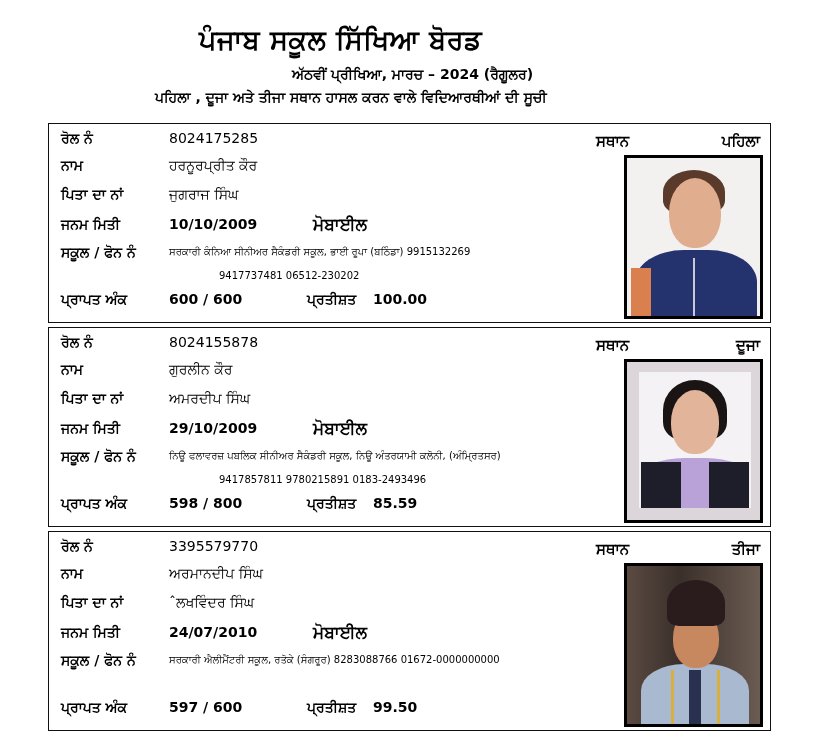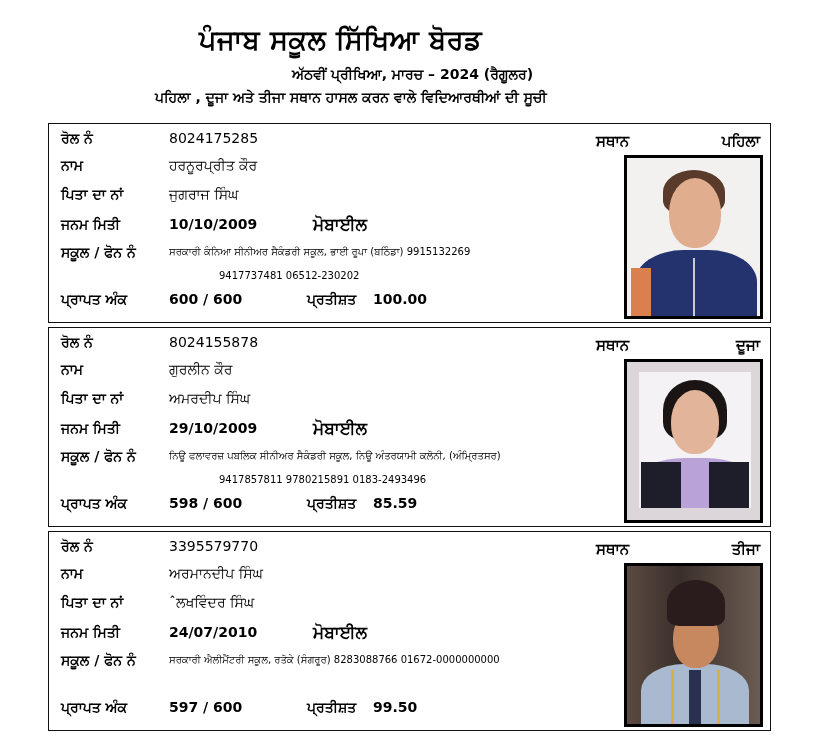--- a/index.html
+++ b/index.html
@@ -106,21 +106,21 @@
   </div>
   <div class="row" style="top:117px;">
     <span class="lbl">ਸਕੂਲ / ਫੋਨ ਨੰ</span>
     <span class="val small">ਨਿਊ ਫਲਾਵਰਜ਼ ਪਬਲਿਕ ਸੀਨੀਅਰ ਸੈਕੰਡਰੀ ਸਕੂਲ, ਨਿਊ ਅੰਤਰਯਾਮੀ ਕਲੋਨੀ, (ਅੰਮ੍ਰਿਤਸਰ)</span>
   </div>
   <div class="row" style="top:140px;">
     <span class="phone2">9417857811 9780215891 0183-2493496</span>
   </div>
   <div class="row" style="top:164px;">
     <span class="lbl">ਪ੍ਰਾਪਤ ਅੰਕ</span>
-    <span class="val bold">598 / 600</span>
+    <span class="val bold">598 / 800</span>
     <span class="pct-lbl">ਪ੍ਰਤੀਸ਼ਤ</span>
     <span class="pct-val">85.59</span>
   </div>
   <span class="rank-lbl">ਸਥਾਨ</span>
   <span class="rank-val">ਦੂਜਾ</span>
   <div class="photo bg2">
     <div style="position:absolute; left:12px; top:10px; width:112px; height:136px; background:#f4f2f4;"></div>
     <div class="body" style="left:14px; top:96px; width:108px; height:50px; background:#b8a2d8;"></div>
     <div class="body" style="left:14px; top:100px; width:40px; height:46px; background:#1e1e2a; border-radius:0;"></div>
     <div class="body" style="left:82px; top:100px; width:40px; height:46px; background:#1e1e2a; border-radius:0;"></div>

